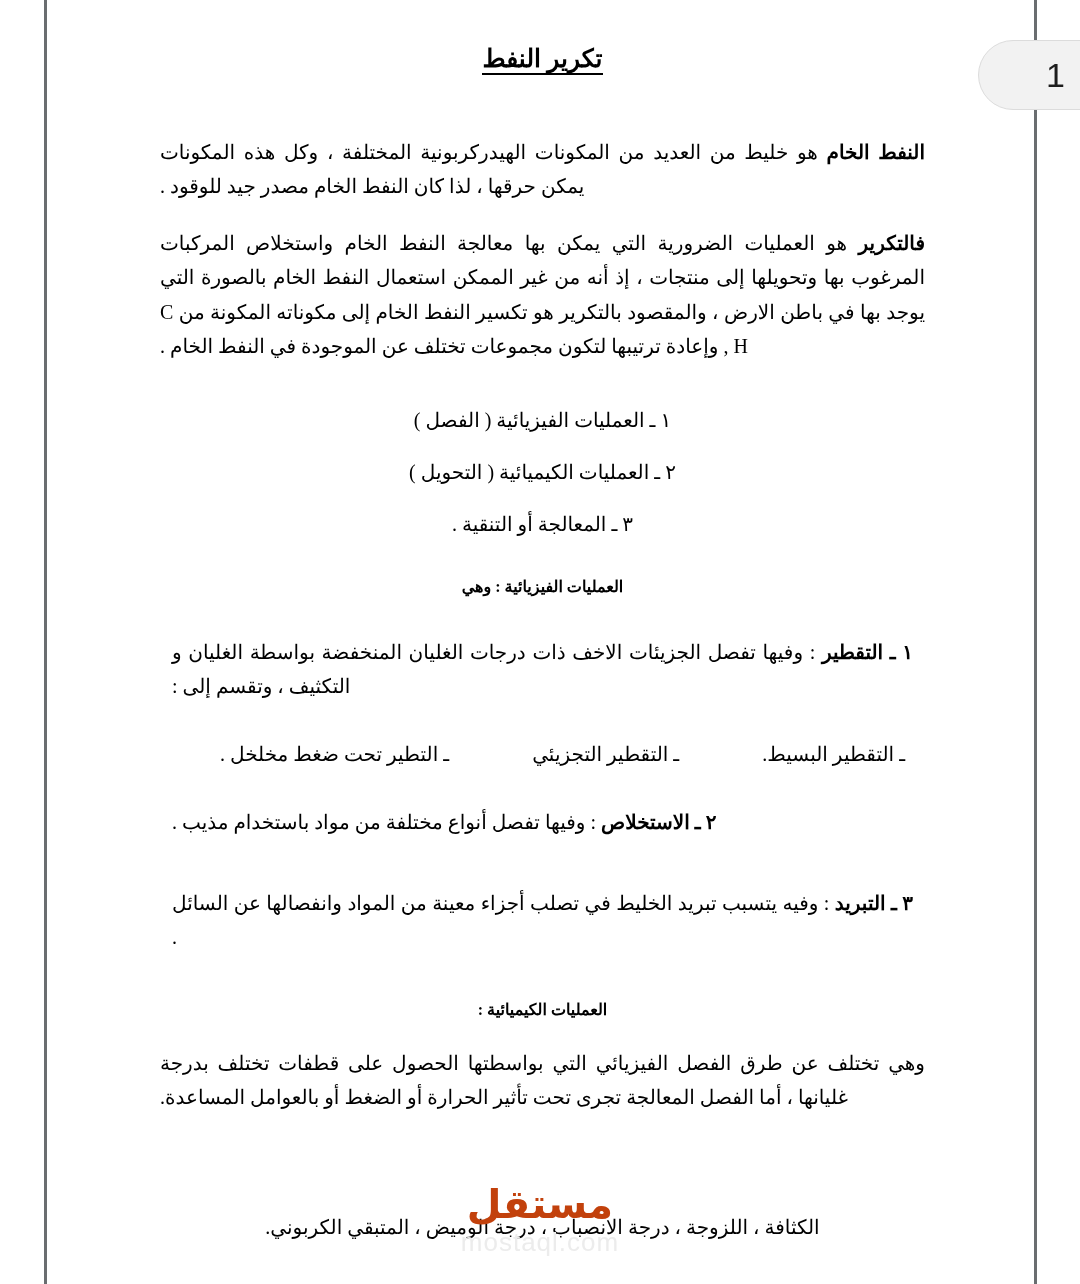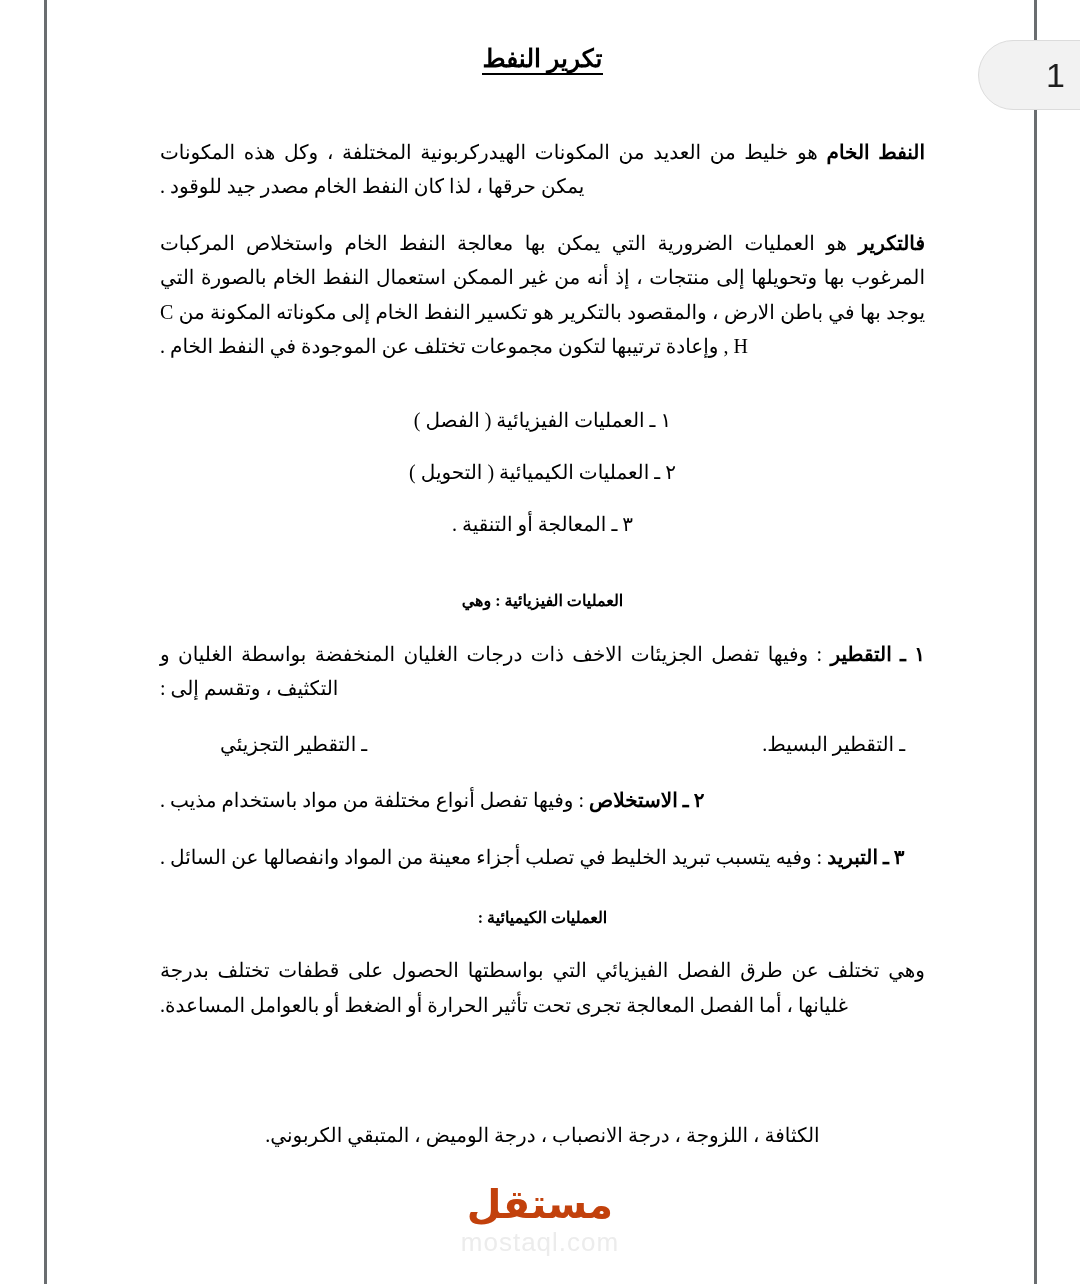--- a/index.html
+++ b/index.html
@@ -96,40 +96,40 @@
     font-size: 20px;
     line-height: 1.7;
     text-align: center;
   }
   .gap-s  { height: 22px; }
   .gap-m  { height: 30px; }
   .gap-xl { height: 66px; }
 
   ol.ref-list, ul.plain {
     list-style: none;
-    margin: 16px;
+    margin: 2px;
     padding: 0;
   }
   ol.ref-list li {
     font-size: 20px;
     line-height: 1.7;
     text-align: center;
     margin-top: 18px;
   }
 
   .heading {
     margin: 0;
     font-size: 16px;
     font-weight: bold;
     line-height: 1.7;
     text-align: center;
   }
 
   .subitem {
-    margin: 0;
+    margin: 12px;
     font-size: 20px;
     line-height: 1.72;
     text-align: justify;
     text-align-last: left;
   }
   .subitem .term { font-weight: bold; }
 
   
   .subtypes {
     display: flex;
@@ -220,20 +220,21 @@
 
     <p class="subitem">
       <span class="term">١ ـ </span><span class="term">التقطير</span><span> : وفيها تفصل الجزيئات الاخف ذات درجات الغليان المنخفضة بواسطة الغليان و التكثيف ، وتقسم إلى :</span>
     </p>
 
     <div class="gap-s"></div>
 
     <div class="subtypes">
       <span class="st">ـ التقطير البسيط.</span>
       <span class="st">ـ التقطير التجزيئي</span>
+      <span class="st">ـ التطير تحت ضغط مخلخل .</span>
     </div>
 
     <div class="gap-s"></div>
 
     <p class="subitem">
       <span class="term">٢ ـ </span><span class="term">الاستخلاص</span><span> : وفيها تفصل أنواع مختلفة من مواد باستخدام مذيب .</span>
     </p>
 
     <div class="gap-s"></div>
 

